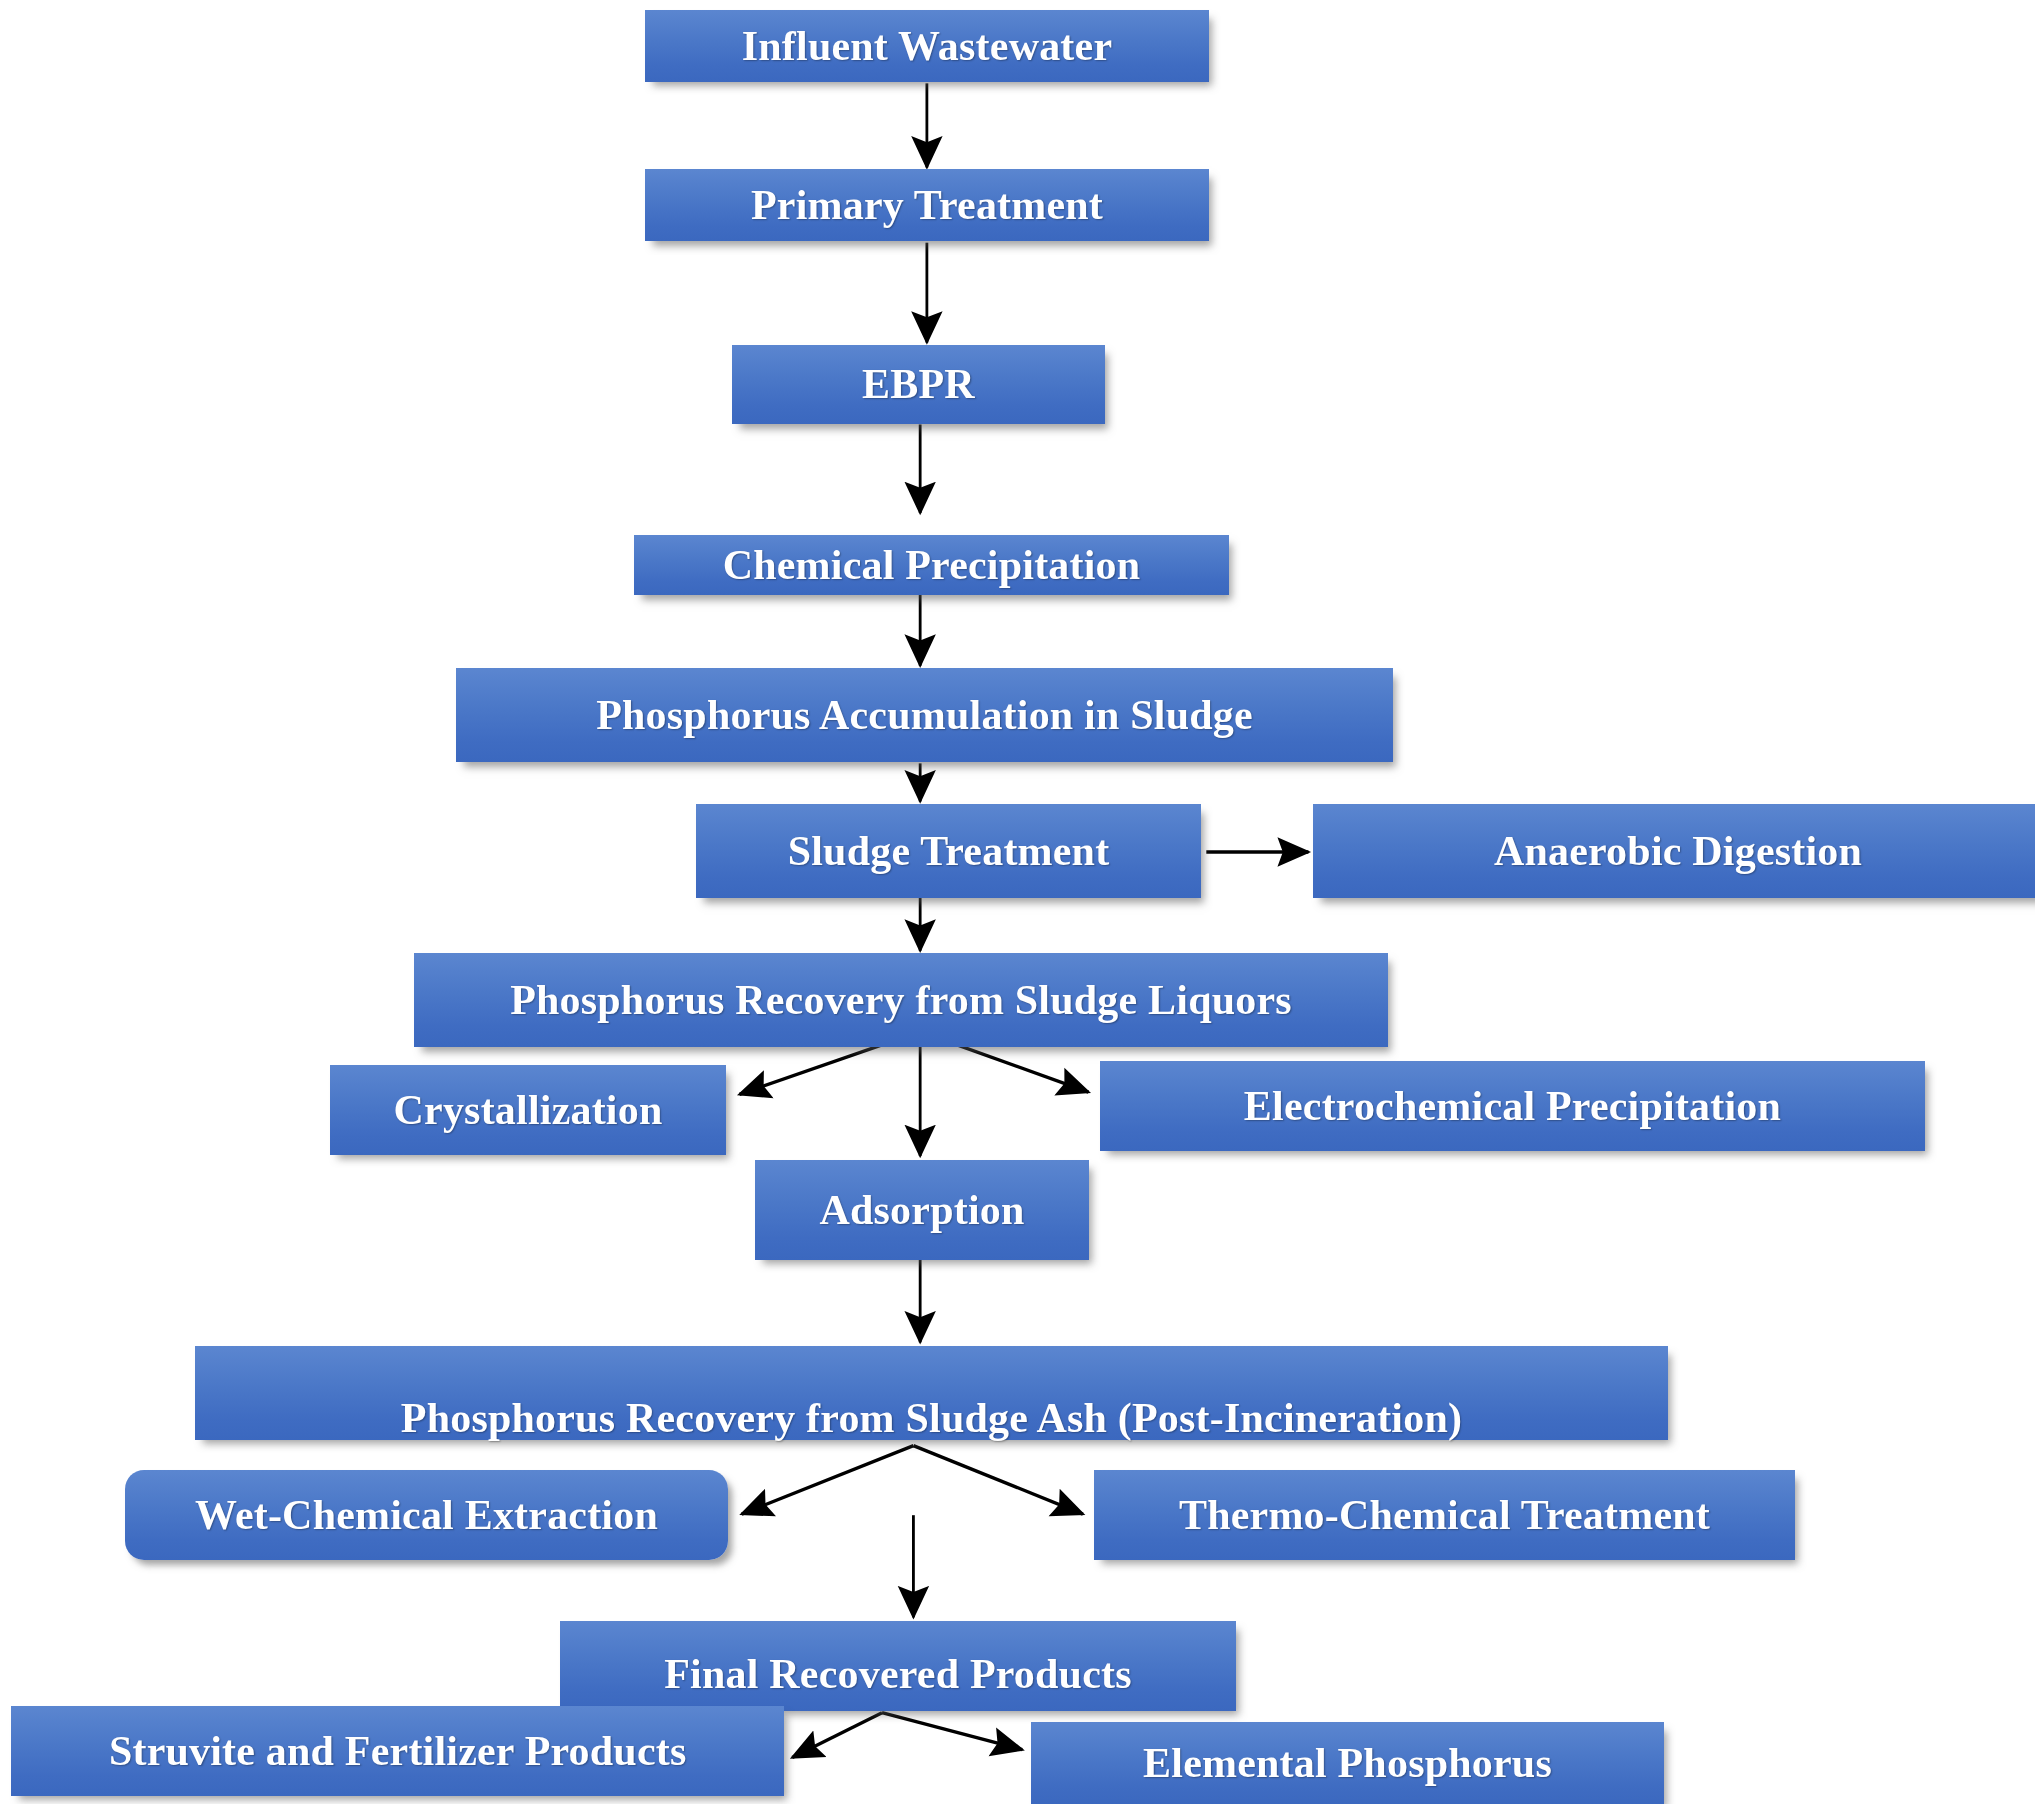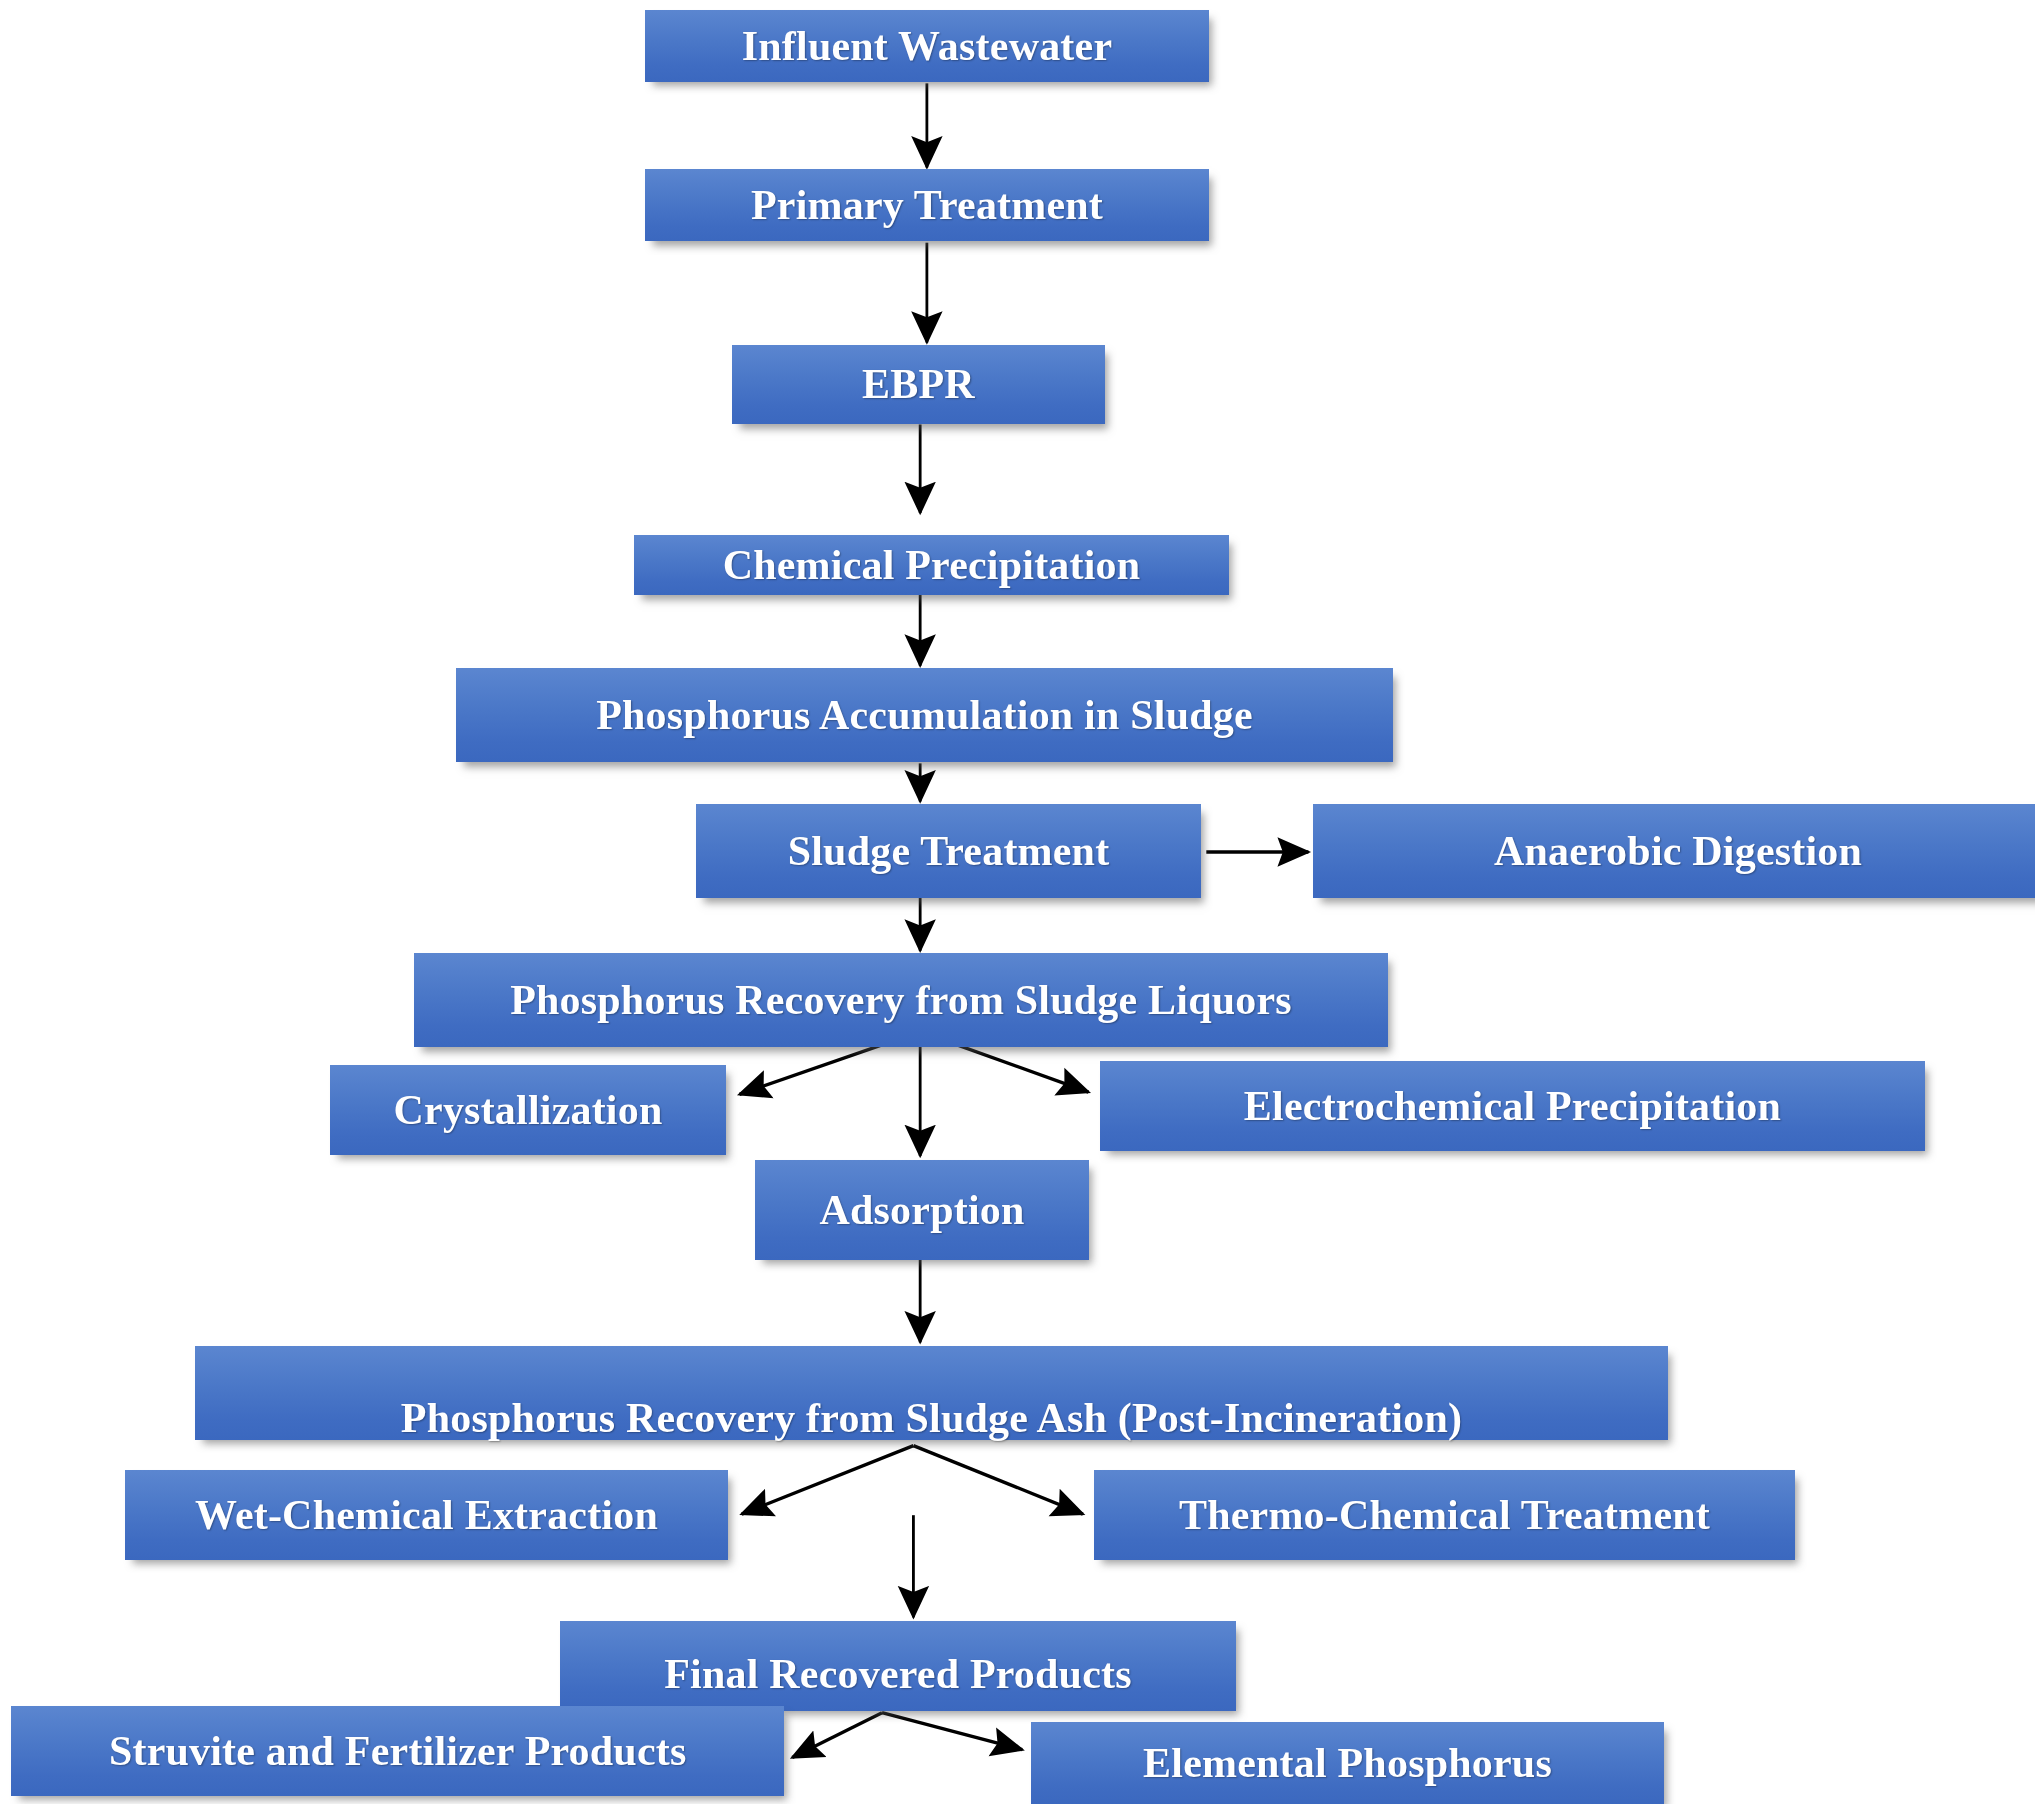--- a/index.html
+++ b/index.html
@@ -112,21 +112,21 @@
       </div>
       <div class="node" style="left: 1100px; top: 1061px; width: 825px; height: 90px;">
         <span class="node-label" style="font-size: 42px;">Electrochemical Precipitation</span>
       </div>
       <div class="node" style="left: 755px; top: 1160px; width: 334px; height: 100px;">
         <span class="node-label" style="font-size: 42px;">Adsorption</span>
       </div>
       <div class="node" style="left: 195px; top: 1346px; width: 1473px; height: 94px; align-items: flex-end;">
         <span class="node-label" style="font-size: 42px;">Phosphorus Recovery from Sludge Ash (Post-Incineration)</span>
       </div>
-      <div class="node" style="left: 125px; top: 1470px; width: 603px; height: 90px;">
+      <div class="node" style="left: 125px; top: 1470px; width: 603px; height: 90px; border-radius: 19px;">
         <span class="node-label" style="font-size: 42px;">Wet-Chemical Extraction</span>
       </div>
       <div class="node" style="left: 1094px; top: 1470px; width: 701px; height: 90px;">
         <span class="node-label" style="font-size: 42px;">Thermo-Chemical Treatment</span>
       </div>
       <div class="node" style="left: 560px; top: 1621px; width: 676px; height: 90px;">
         <span class="node-label" style="font-size: 42px; margin-top: 16px;">Final Recovered Products</span>
       </div>
       <div class="node" style="left: 11.2px; top: 1706px; width: 773px; height: 90px;">
         <span class="node-label" style="font-size: 42px;">Struvite and Fertilizer Products</span>

